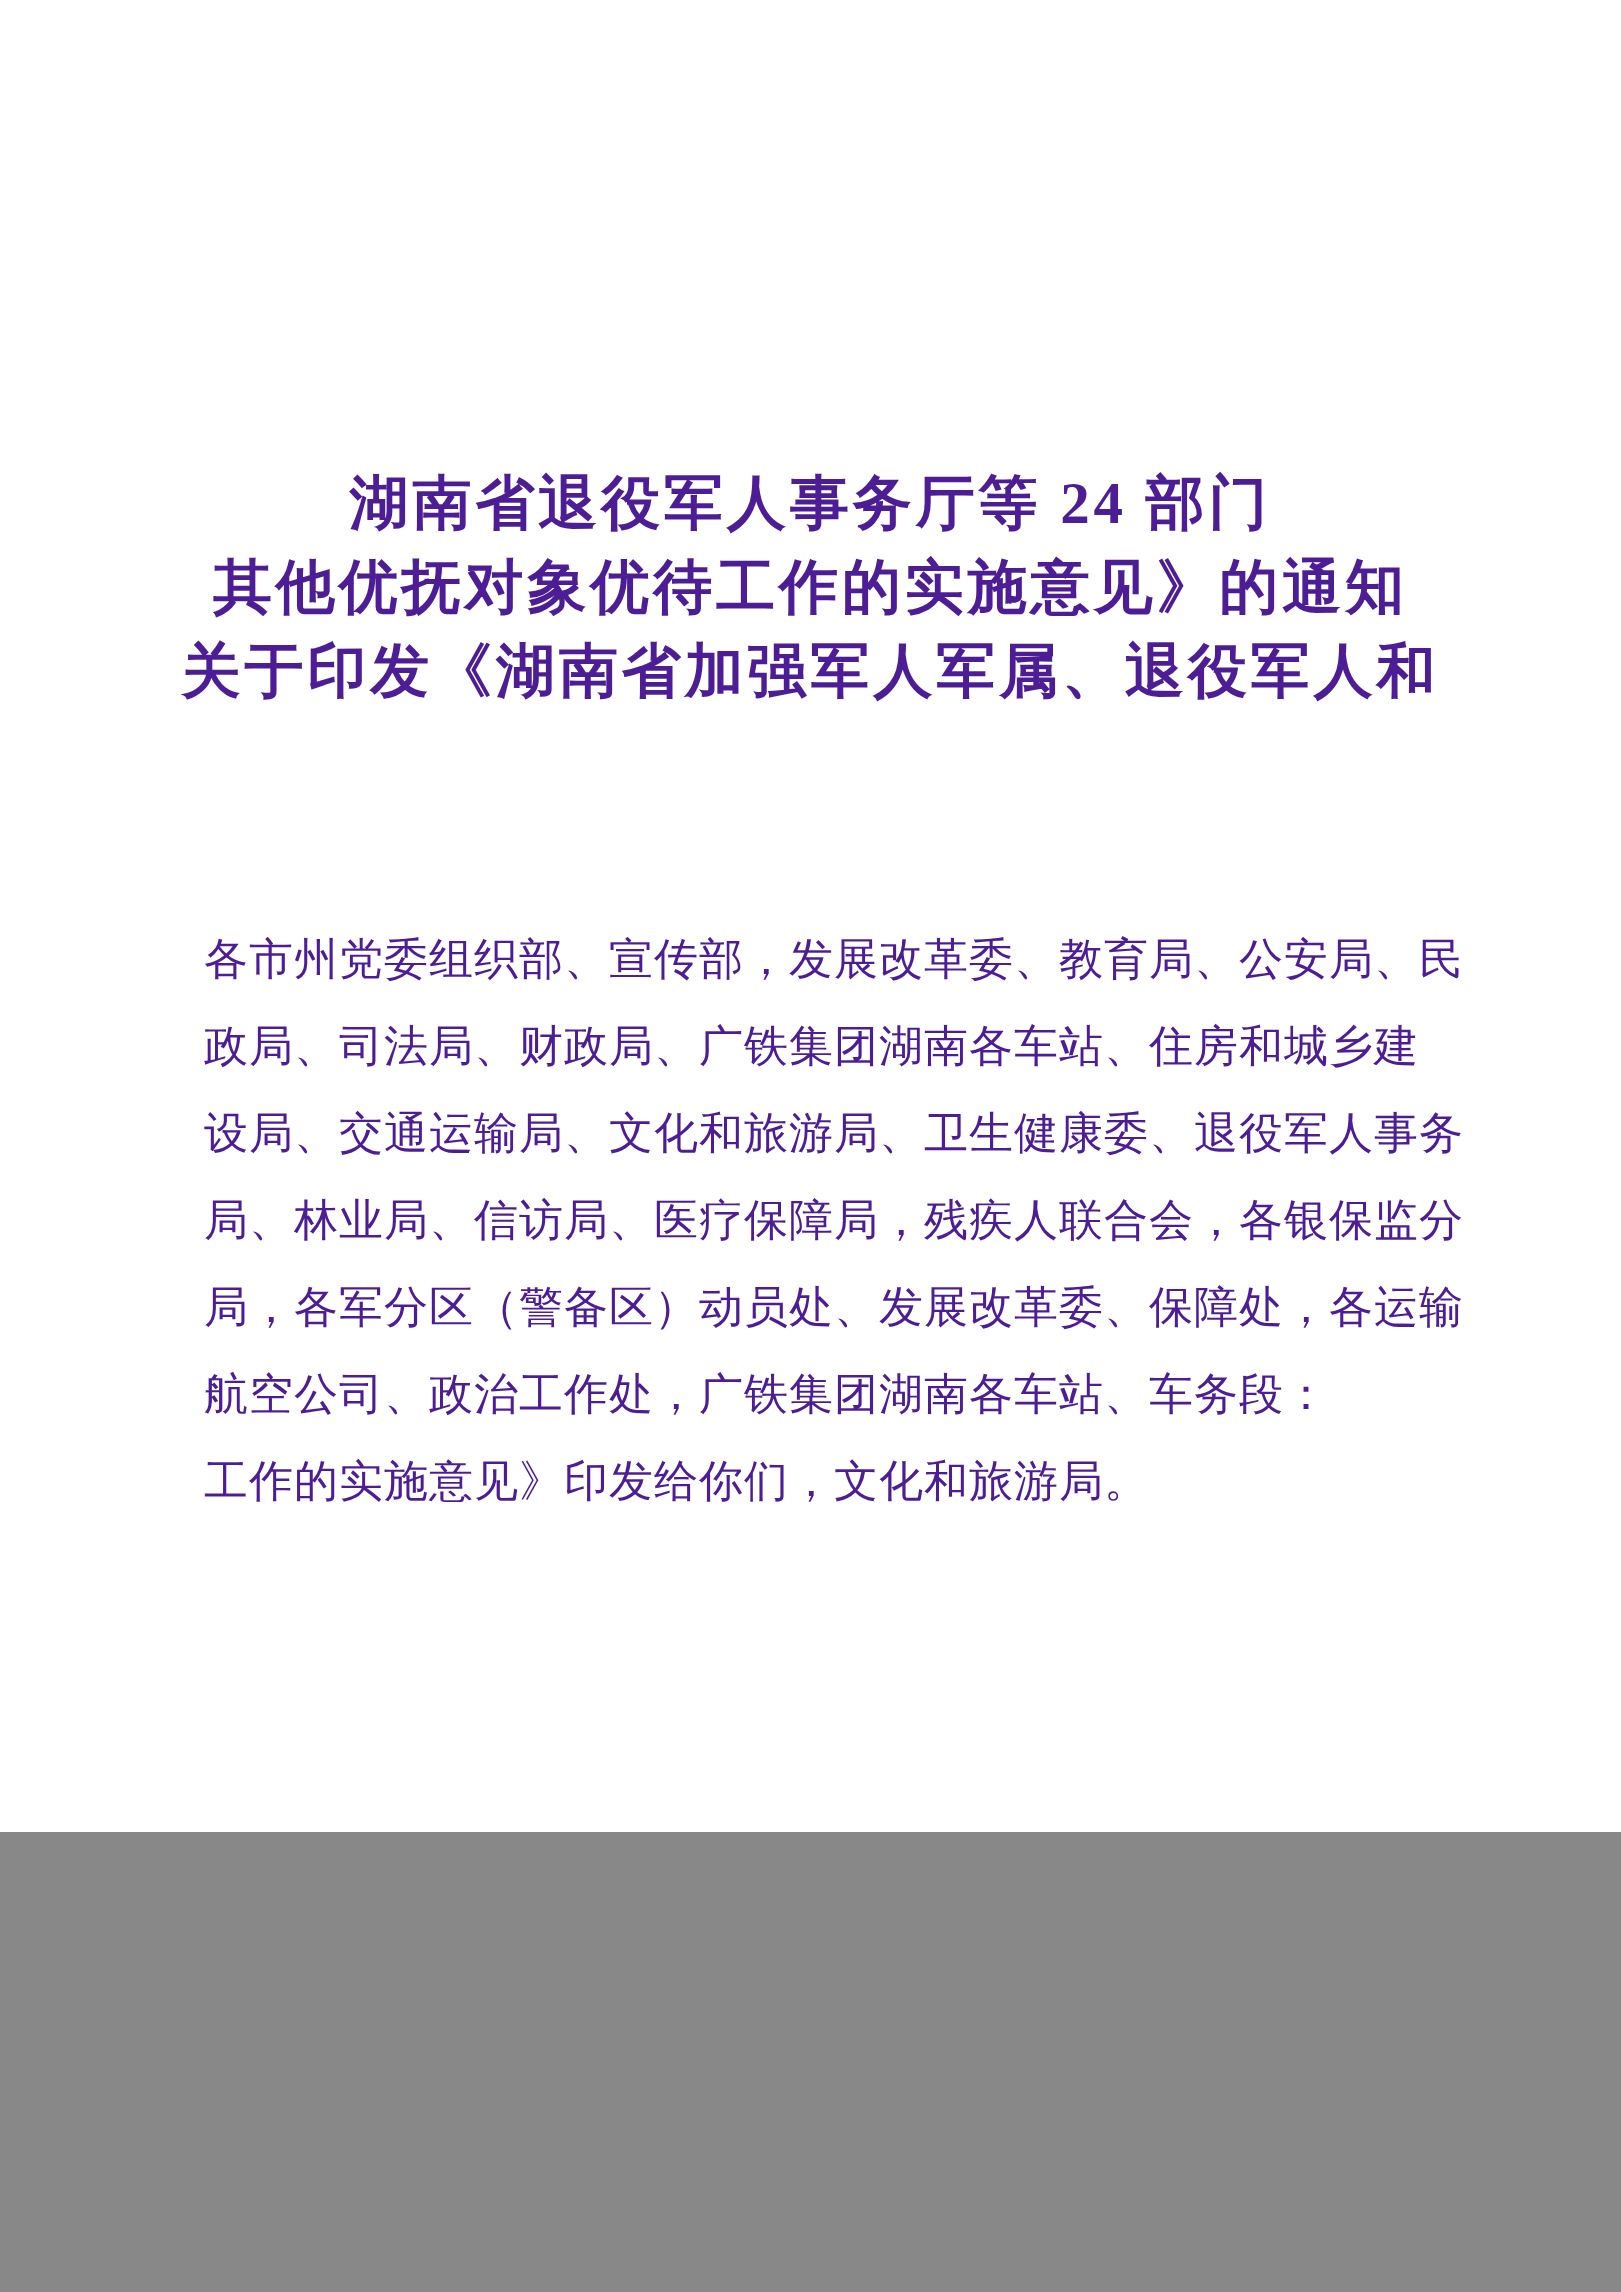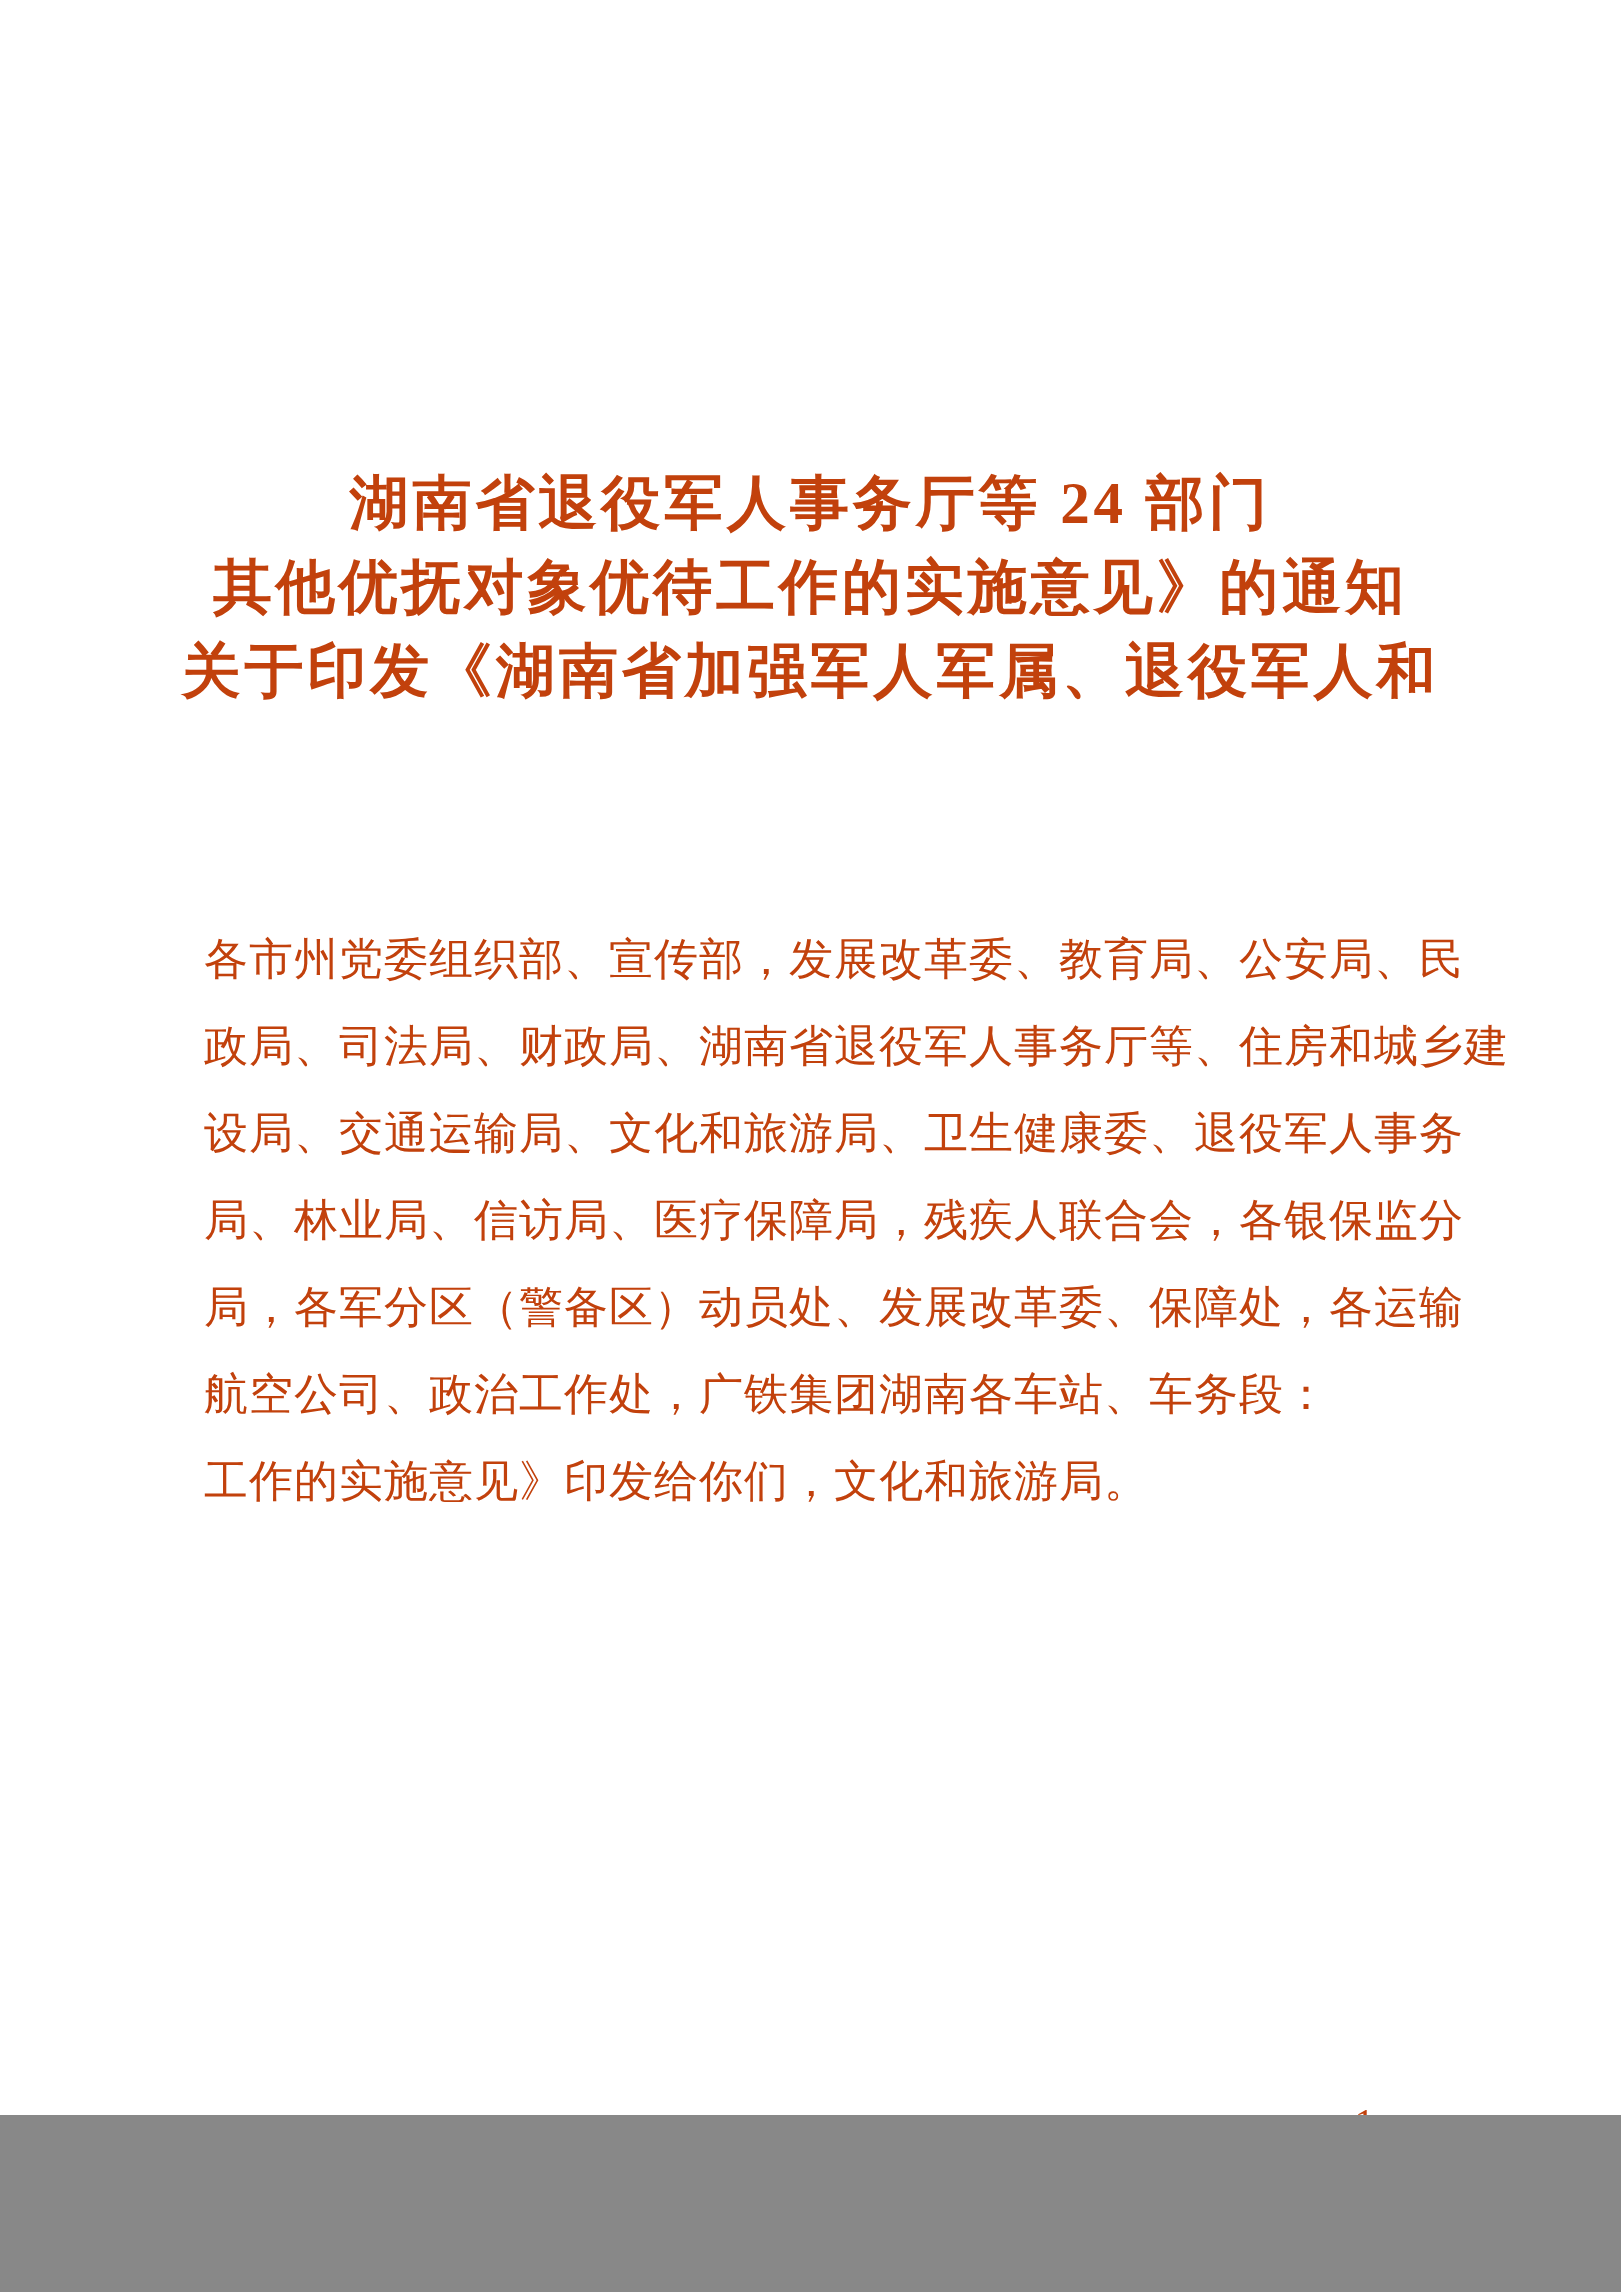--- a/index.html
+++ b/index.html
@@ -3,24 +3,24 @@
 <meta charset="utf-8">
 <style>
   html, body {
     margin: 0;
     padding: 0;
     background: #888;
   }
   .page {
     position: relative;
     width: 1621px;
-    height: 2115px;
+    height: 1832px;
     margin: 0 auto;
     background: #ffffff;
-    color: #c2410c;
+    color: #4c1d95;
     font-family: "Liberation Serif", "DejaVu Serif", serif;
     overflow: hidden;
   }
   .title-block {
     position: absolute;
     top: 461px;
     left: 0;
     width: 100%;
     text-align: center;
   }
@@ -75,21 +75,21 @@
 
   <div class="title-block">
     <div class="title-line">湖南省退役军人事务厅等 24 部门</div>
     <div class="title-line">其他优抚对象优待工作的实施意见》的通知</div>
     <div class="title-line">关于印发《湖南省加强军人军属、退役军人和</div>
   </div>
 
 
   <div class="body-block">
     <div class="body-line">各市州党委组织部、宣传部，发展改革委、教育局、公安局、民</div>
-    <div class="body-line">政局、司法局、财政局、湖南省退役军人事务厅等、住房和城乡建</div>
+    <div class="body-line">政局、司法局、财政局、广铁集团湖南各车站、住房和城乡建</div>
     <div class="body-line">设局、交通运输局、文化和旅游局、卫生健康委、退役军人事务</div>
     <div class="body-line">局、林业局、信访局、医疗保障局，残疾人联合会，各银保监分</div>
     <div class="body-line">局，各军分区（警备区）动员处、发展改革委、保障处，各运输</div>
     <div class="body-line">航空公司、政治工作处，广铁集团湖南各车站、车务段：</div>
     <div class="body-line">工作的实施意见》印发给你们，文化和旅游局。</div>
   </div>
 
   <div class="page-number">— 1 —</div>
 
 </div>

